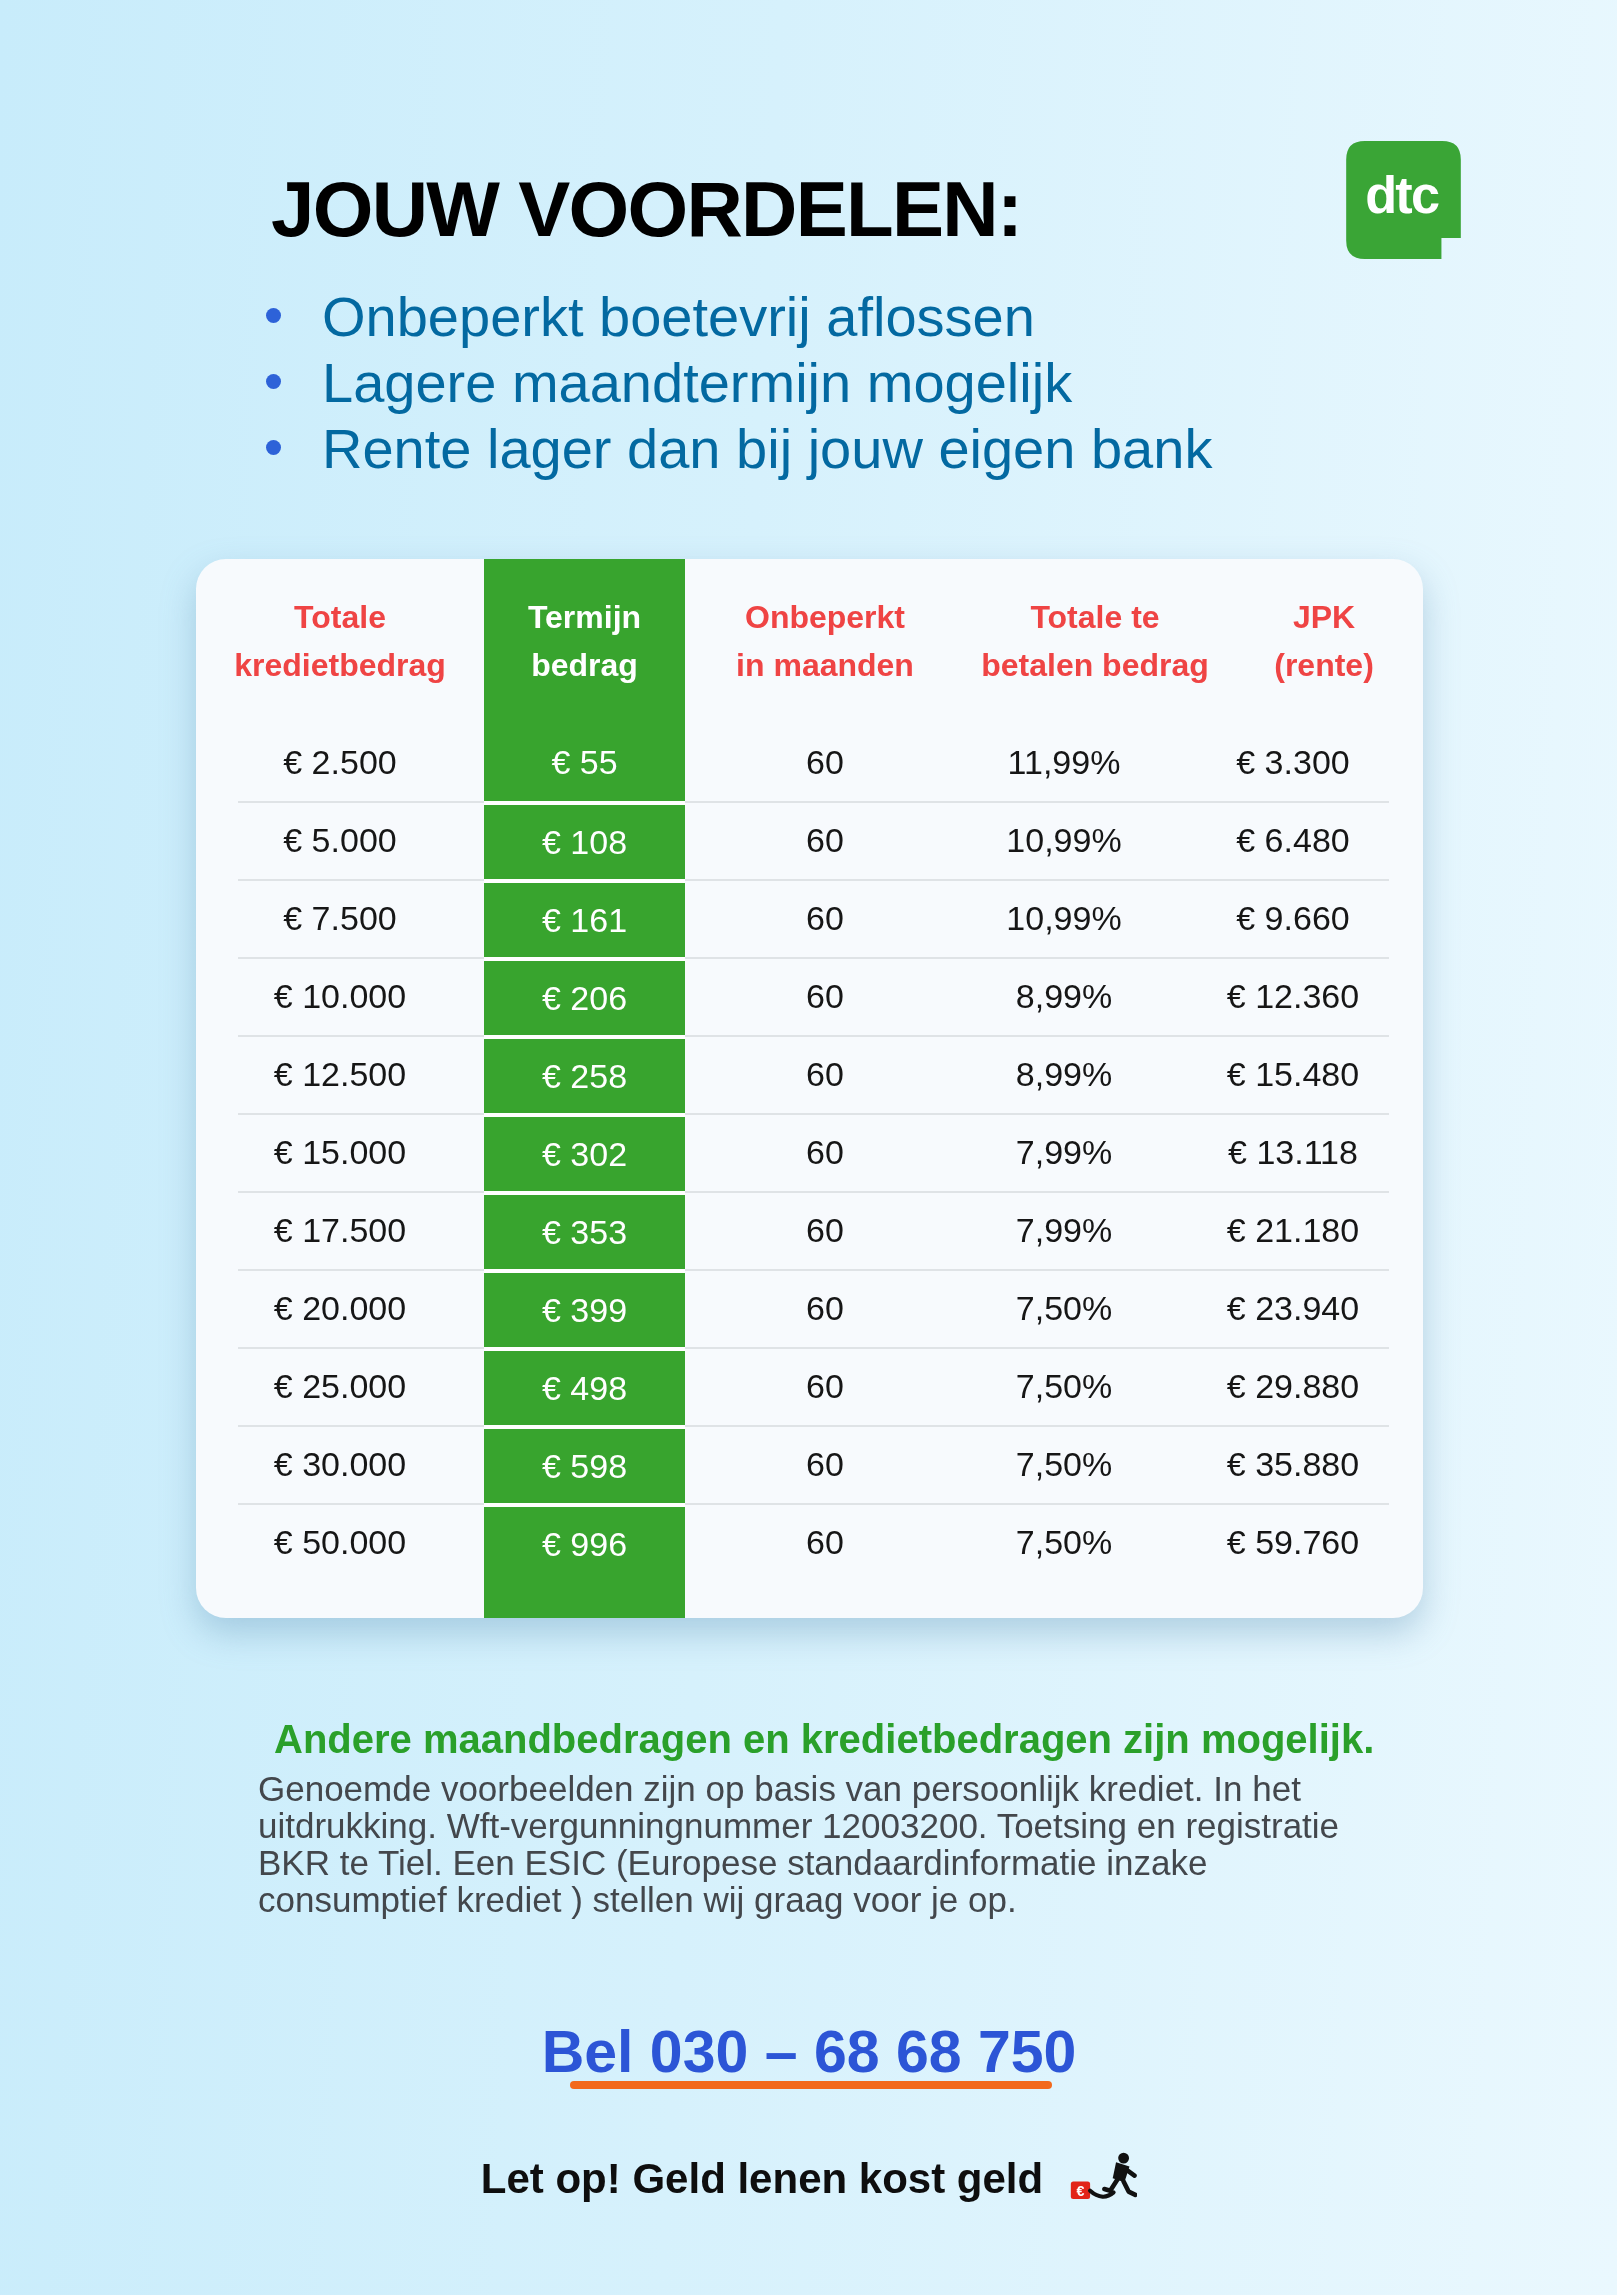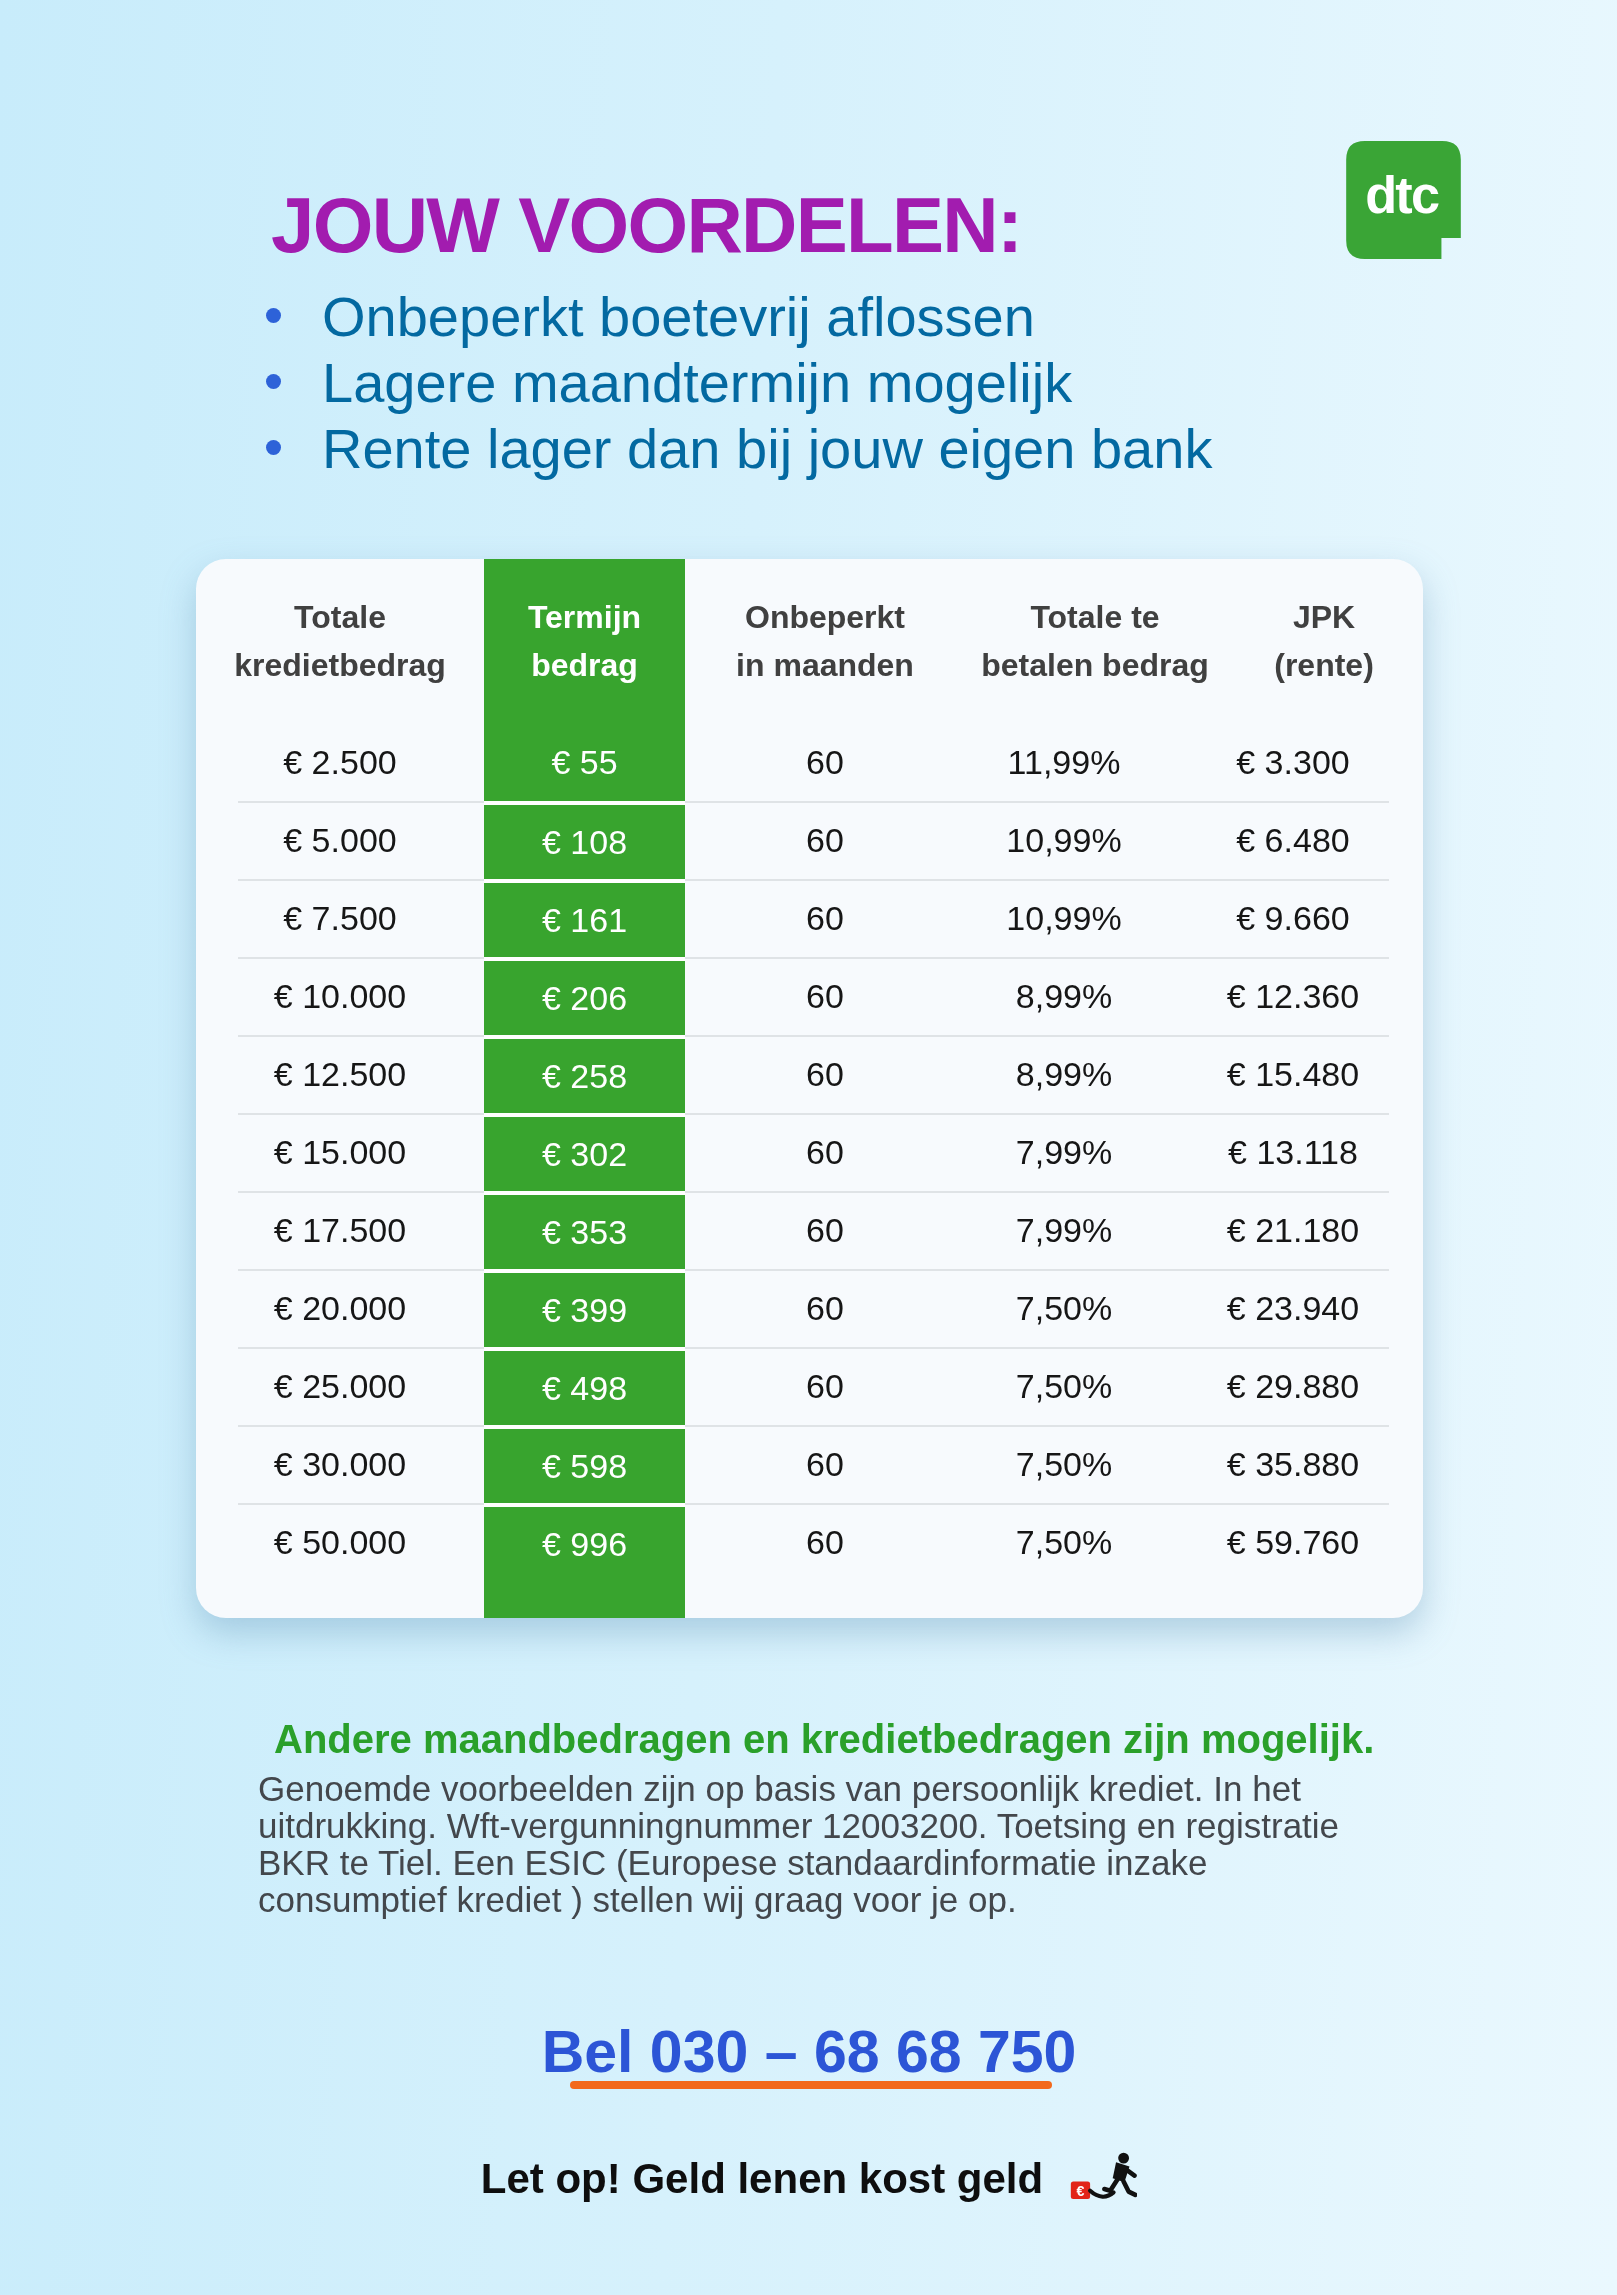--- a/index.html
+++ b/index.html
@@ -2,23 +2,23 @@
 <html style="font-size:13.5px"><head>
 <meta charset="utf-8">
 <style>
   html,body{margin:0;padding:0;}
   body{
     width:1618px;height:2295px;position:relative;overflow:hidden;
     font-family:"Liberation Sans","DejaVu Sans",sans-serif;
     background:linear-gradient(93deg,#c8ecfb 0%,#d6f1fc 45%,#eaf8fe 100%);
   }
   .page-title{
-    position:absolute;left:271px;top:186px;
+    position:absolute;left:271px;top:170px;
     font-size:78px;font-weight:bold;letter-spacing:-1.7px;line-height:1;
-    color:#a21caf;
+    color:#000000;
   }
   .logo{position:absolute;left:1346px;top:141px;width:115px;height:118px;}
   .benefits{position:absolute;left:258px;top:283px;list-style:none;margin:0;padding:0;}
   .bullet{position:relative;height:66px;display:flex;align-items:center;}
   .bullet .dot{
     position:absolute;left:7.6px;top:50%;margin-top:-7.6px;width:15px;height:15px;
     border-radius:50%;background:#2d62d8;
   }
   .bullet .btxt{margin-left:64px;font-size:56px;color:#0369a1;}
   .card{
@@ -35,21 +35,21 @@
     background:#dfe3e6;z-index:0;
   }
   .cell{
     display:flex;align-items:center;justify-content:center;height:100%;
     box-sizing:border-box;position:relative;z-index:1;
     font-size:34px;color:#161616;
   }
   .c0{width:288px;}.c1{width:201px;}.c2{width:280px;}.c3{width:198px;}.c4{width:260px;}
   .cell.green{background:#38a42e;color:#ffffff;}
   .row.sep .cell.green{border-top:4.2px solid #ffffff;}
-  .th{flex-direction:column;font-weight:bold;font-size:32px;line-height:48px;color:#404040;text-align:center;}
+  .th{flex-direction:column;font-weight:bold;font-size:32px;line-height:48px;color:#ef4444;text-align:center;}
   .th.green{color:#ffffff;}
   .headline{
     position:absolute;left:274px;top:1717px;
     font-size:40px;font-weight:bold;color:#2aa02a;
   }
   .disclaimer{position:absolute;left:258px;top:1770px;width:1129px;}
   .dline{font-size:35px;line-height:37px;color:#43474c;}
   .phone-wrap{position:absolute;left:0;top:2018px;width:100%;text-align:center;}
   .phone{
     display:inline-block;font-size:59px;font-weight:bold;color:#2c55d6;text-decoration:none;

